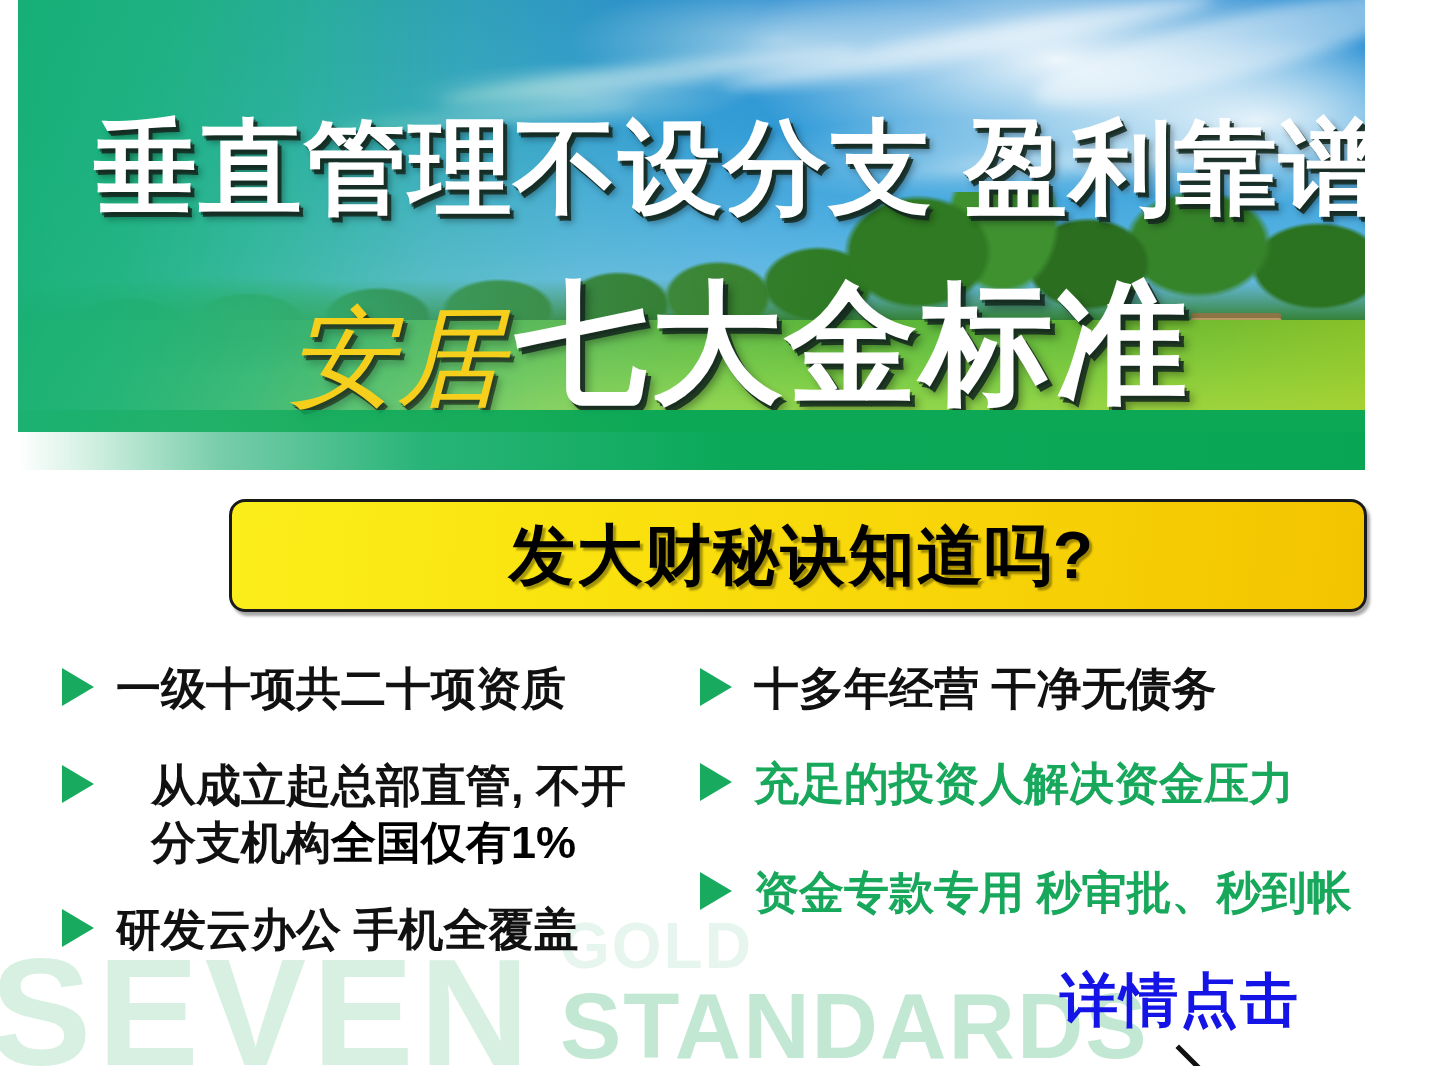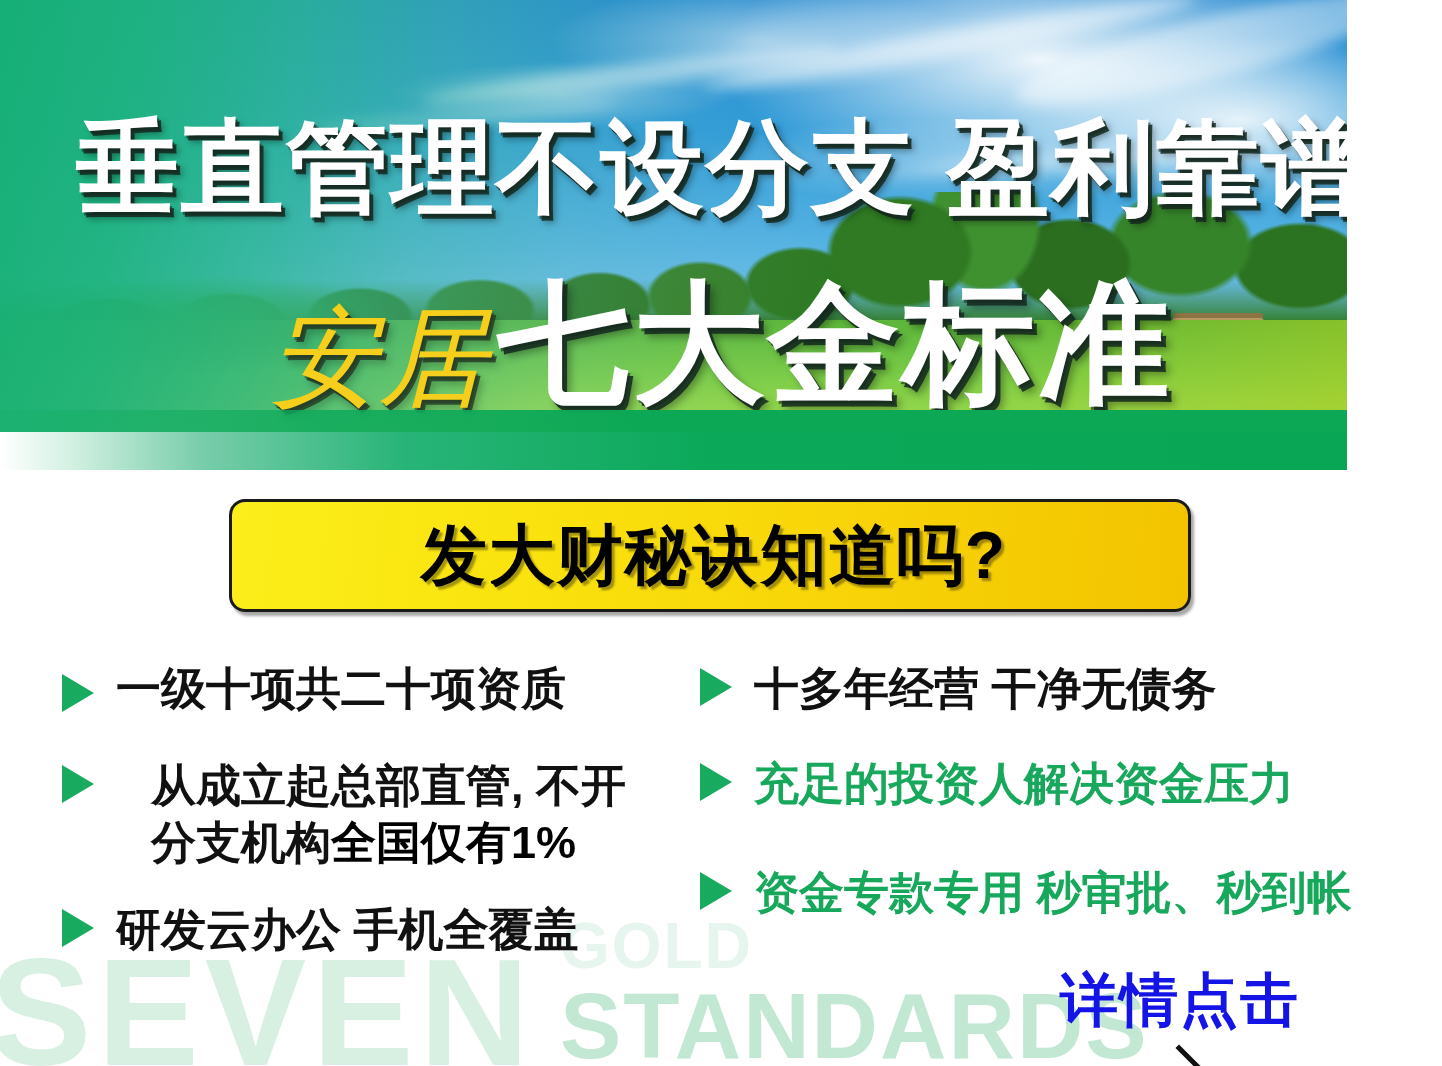--- a/index.html
+++ b/index.html
@@ -15,21 +15,21 @@
     position: relative;
     width: 1442px;
     height: 1066px;
     overflow: hidden;
     background: #ffffff;
   }
 
   
   .hero {
     position: absolute;
-    left: 0; top: 0;
+    left: 18px; top: 0;
     width: 1347px;
     height: 470px;
     overflow: hidden;
   }
 
   
   .sky {
     position: absolute;
     left: 0; top: 0;
     width: 1442px; height: 470px;
@@ -237,21 +237,21 @@
     letter-spacing: 2px;
     line-height: 1;
     color: #aee0c4;
     opacity: 0.75;
   }
 
   
   .yellow-banner {
     position: absolute;
     left: 229px; top: 29px;
-    width: 962px; height: 113px;
+    width: 1138px; height: 113px;
     box-sizing: border-box;
     border: 3px solid #1a1a1a;
     border-radius: 16px;
     background: linear-gradient(95deg, #fbee1a 0%, #fae40f 28%, #f8d508 62%, #f2c400 100%);
     box-shadow: 3px 4px 3px rgba(0,0,0,0.35);
     display: flex;
     align-items: center;
     justify-content: center;
   }
   .yellow-banner-text {
@@ -298,21 +298,21 @@
     font-size: 45px;
     line-height: 1.27;
     font-weight: bold;
     color: #111111;
     letter-spacing: 0px;
     white-space: pre-line;
   }
   .bullet-text.green { color: #17a85c; }
   .hi-green { color: #000000; }
 
-  .row-l1 { margin-bottom: 40px; align-items: center; }
+  .row-l1 { margin-bottom: 40px; }
   .row-l2 { margin-bottom: 30px; gap: 35px; }
   .row-r1 { margin-bottom: 38px; }
   .row-r2 { margin-bottom: 52px; }
 
   
   .cta {
     position: absolute;
     left: 1060px; top: 492px;
     display: flex;
     align-items: center;

